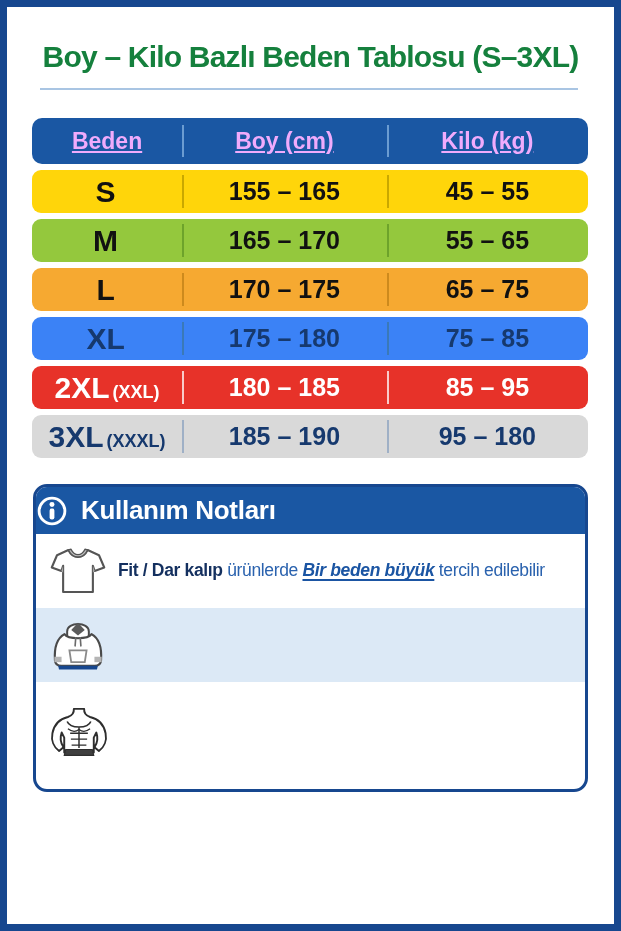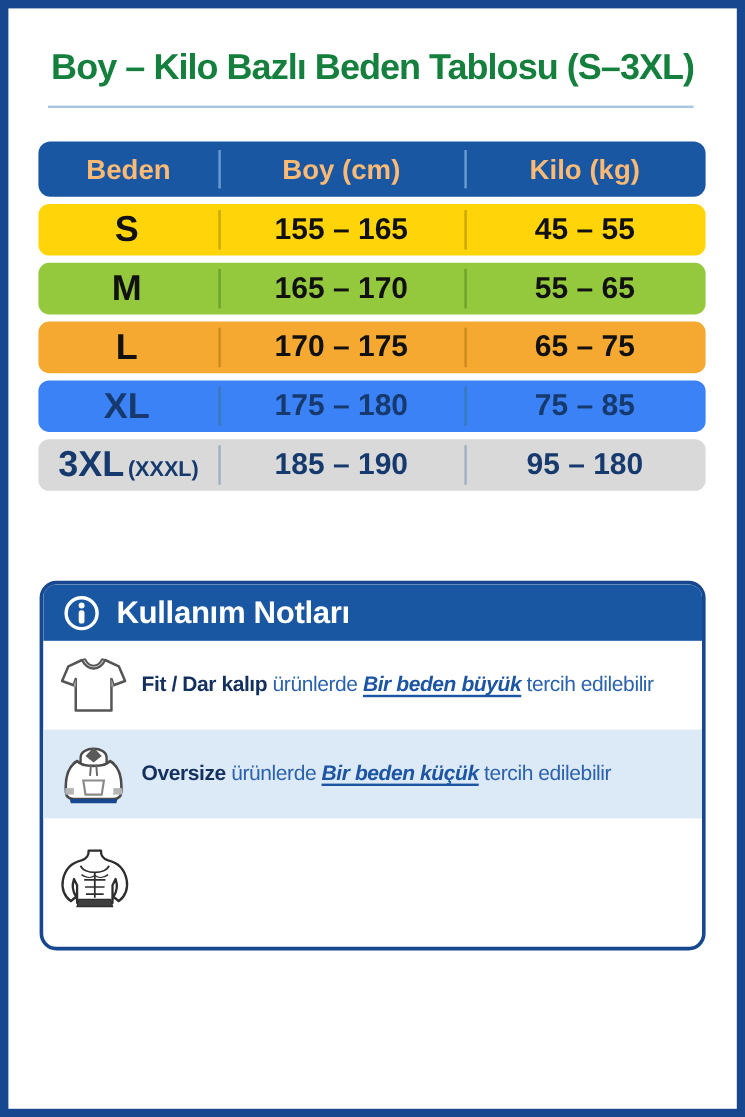--- a/index.html
+++ b/index.html
@@ -12,21 +12,21 @@
   
   .title{
     position:absolute;top:40px;left:10px;right:10px;text-align:center;
     font-size:30px;font-weight:bold;color:#15803d;letter-spacing:-0.8px;white-space:nowrap;
   }
   .title-underline{position:absolute;top:88px;left:40px;width:538px;height:2px;background:#a9c5e3;}
 
   
   .size-table{position:absolute;top:118px;left:32px;width:556px;}
   .trow,.thead{position:relative;display:flex;align-items:center;box-sizing:border-box;}
-  .thead{height:46px;background:#1a57a3;border-radius:10px;color:#fdba74;font-size:23px;font-weight:bold;}
+  .thead{height:46px;background:#1a57a3;border-radius:10px;color:#f0abfc;font-size:23px;font-weight:bold;text-decoration:underline;}
   .trow{height:43px;border-radius:9px;margin-top:6px;font-size:25px;font-weight:bold;color:#111111;}
   .c1{width:27%;text-align:center;}
   .c2{width:36.8%;text-align:center;}
   .c3{width:36.2%;text-align:center;}
   .size-main{font-size:30px;font-weight:bold;}
   .size-suffix{font-size:18px;font-weight:bold;margin-left:3px;}
   .sep{position:absolute;top:5px;bottom:5px;width:2px;}
   .sep1{left:27%;}
   .sep2{left:63.8%;}
   .thead .sep{background:#6b9cd1;top:7px;bottom:7px;}
@@ -38,21 +38,21 @@
   .row-3xl{background:#d9d9d9;color:#16396e;justify-content:space-between;} .row-3xl .sep{background:#9fb0c6;}
 
   
   .notes-card{
     position:absolute;top:484px;left:33px;width:555px;height:308px;
     border:3px solid #17478f;border-radius:14px;background:#ffffff;
     box-sizing:border-box;overflow:hidden;
   }
   .notes-header{
     height:47px;background:#1a57a3;display:flex;align-items:center;
-    padding-left:16px;gap:13px;color:#ffffff;
+    padding-left:0;gap:13px;color:#ffffff;
   }
   .notes-header-title{font-size:26px;font-weight:bold;letter-spacing:-0.3px;}
   .note{display:flex;align-items:center;gap:10px;padding-left:12px;padding-right:22px;box-sizing:border-box;}
   .note-1{height:74px;}
   .note-2{height:74px;background:#dce9f6;}
   .note-3{height:104px;}
   .note-icon{flex:0 0 60px;display:flex;align-items:center;justify-content:center;}
   .note-text{
     font-size:17.5px;letter-spacing:-0.35px;color:#2a62ae;line-height:1.45;
     white-space:nowrap;
@@ -109,20 +109,27 @@
   </div>
 
   <div class="trow row-xl">
     <div class="c1"><span class="size-main">XL</span><span class="size-suffix"></span></div>
     <div class="c2">175 – 180</div>
     <div class="c3">75 – 85</div>
     <i class="sep sep1"></i>
     <i class="sep sep2"></i>
   </div>
 
+  <div class="trow row-2xl">
+    <div class="c1"><span class="size-main">2XL</span><span class="size-suffix">(XXL)</span></div>
+    <div class="c2">180 – 185</div>
+    <div class="c3">85 – 95</div>
+    <i class="sep sep1"></i>
+    <i class="sep sep2"></i>
+  </div>
 
   <div class="trow row-3xl">
     <div class="c1"><span class="size-main">3XL</span><span class="size-suffix">(XXXL)</span></div>
     <div class="c2">185 – 190</div>
     <div class="c3">95 – 180</div>
     <i class="sep sep1"></i>
     <i class="sep sep2"></i>
   </div>
 </div>
 
@@ -156,21 +163,20 @@
         <path d="M20 16 C20 5 44 5 44 16 L44 24 L20 24 Z" fill="#ffffff" stroke="#4a4a4a" stroke-width="2.2" stroke-linejoin="round"></path>
         <path d="M24.5 14.5 L32 6.5 L39.5 14.5 L32 20.5 Z" fill="#5a5a5a"></path>
         <path d="M17 19 C8 24 5.5 34 6.5 48 C6.8 52 9.5 54 13.5 54 L50.5 54 C54.5 54 57.2 52 57.5 48 C58.5 34 56 24 47 19 C43 25 21 25 17 19 Z" fill="#ffffff" stroke="#4a4a4a" stroke-width="2.4" stroke-linejoin="round"></path>
         <path d="M22.5 37 L41.5 37 L39.5 50 L24.5 50 Z" fill="none" stroke="#8a8a8a" stroke-width="2"></path>
         <path d="M29.5 23 L28.8 32 M34.5 23 L35.2 32" fill="none" stroke="#6a6a6a" stroke-width="1.8" stroke-linecap="round"></path>
         <rect x="5.8" y="44" width="8" height="6" fill="#b5b5b5"></rect>
         <rect x="50.2" y="44" width="8" height="6" fill="#b5b5b5"></rect>
         <path d="M10 54 L54 54 L53 58 L11 58 Z" fill="#17478f"></path>
       </svg>
     </span>
-    <span class="note-text"><span class="seg-b">Oversize</span><span class="seg-r"> ürünlerde </span><span class="seg-bu">Bir beden küçük</span><span class="seg-r"> tercih edilebilir</span></span>
   </div>
 
   <div class="note note-3">
     <span class="note-icon">
       <svg width="62" height="58" viewBox="0 0 84 74">
         <path d="M35 3 C35.5 9 33 12 27 14 C14 17 8 26 6 36 C4 46 8 55 15 60 L21 55 C17 49 16 42 18.5 35 L22 42 L22 62 L62 62 L62 42 L65.5 35 C68 42 67 49 63 55 L69 60 C76 55 80 46 78 36 C76 26 70 17 57 14 C51 12 48.5 9 49 3 Z" fill="#ffffff" stroke="#2e2e2e" stroke-width="2.6" stroke-linejoin="round"></path>
         <path d="M26 20 C30 30 54 30 58 20" fill="none" stroke="#2e2e2e" stroke-width="2.2"></path>
         <path d="M42 28 L42 56" fill="none" stroke="#2e2e2e" stroke-width="2"></path>
         <path d="M30 36 L54 36 M31 44 L53 44 M32 52 L52 52" fill="none" stroke="#2e2e2e" stroke-width="1.8"></path>
         <path d="M27 30 C32 34 38 34 42 31 C46 34 52 34 57 30" fill="none" stroke="#2e2e2e" stroke-width="1.6"></path>

